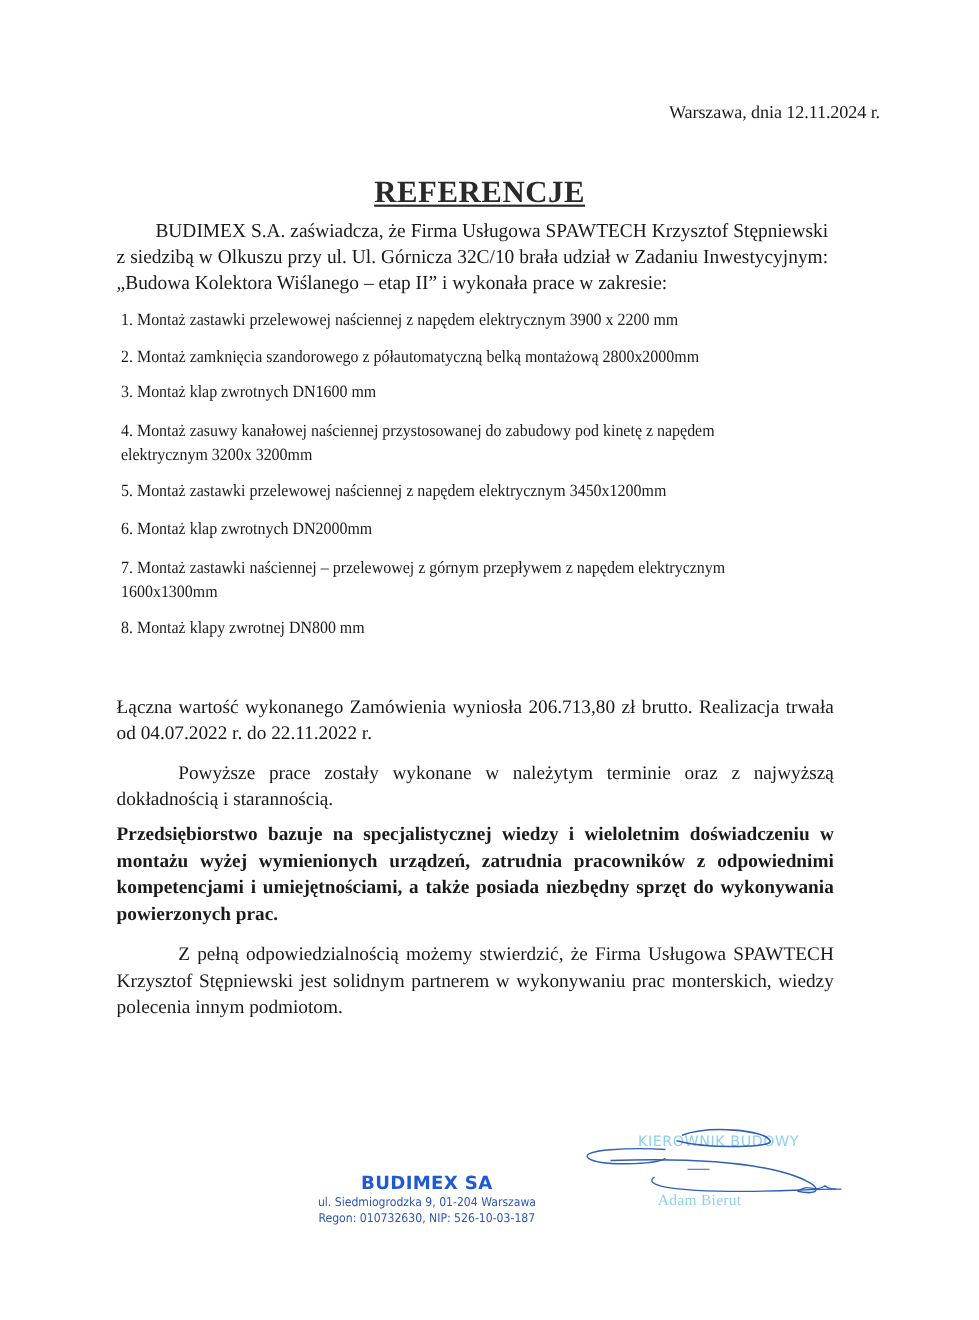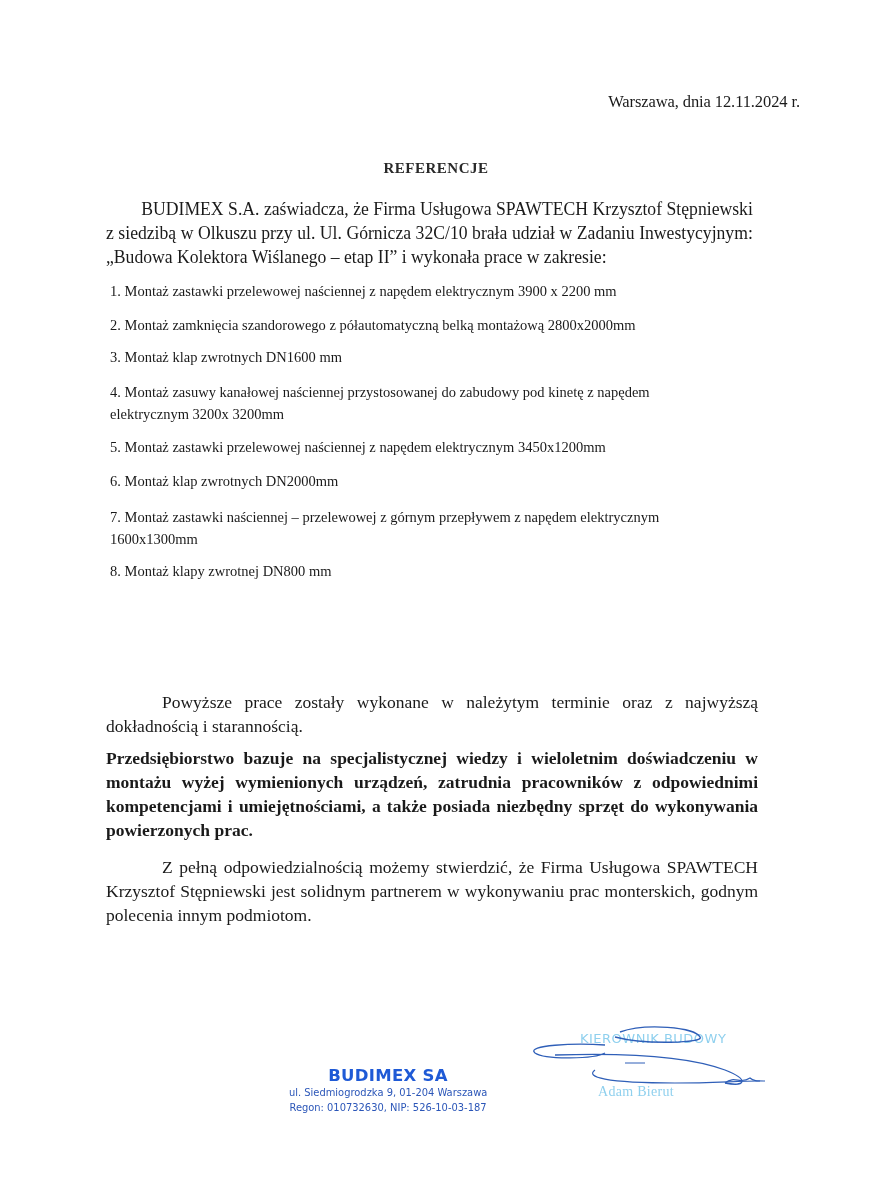--- a/index.html
+++ b/index.html
@@ -1,21 +1,21 @@
 <!DOCTYPE html>
 <html><head>
   <meta charset="utf-8">
   <style>
     html, body { margin: 0; padding: 0; background: #ffffff; }
     body { width: 890px; height: 1200px; position: relative; overflow: hidden; }
     .page { position: absolute; left: 0; top: 0; width: 890px; height: 1200px; background: #ffffff;
       font-family: "Liberation Serif", "DejaVu Serif", serif; color: #1a1a1a; }
     .date { position: absolute; top: 92px; right: 90px; font-size: 16.5px; letter-spacing: -0.1px; }
     .title { position: absolute; top: 160px; left: 0; width: 872px; text-align: center;
-      font-weight: bold; font-size: 15px; letter-spacing: 0.5px; color: #2a2a2a; }
+      font-weight: bold; font-size: 28px; letter-spacing: 0.5px; color: #2a2a2a; text-decoration: underline; }
     .intro { position: absolute; top: 197px; left: 106px; width: 660px; font-size: 18px;
       line-height: 24px; text-align: justify; text-indent: 36px; transform: scaleX(0.98); transform-origin: left top; }
     .list { position: absolute; top: 280px; left: 110px; width: 650px; margin: 0; padding: 0; list-style: none;
       font-size: 15.6px; }
     .list li { position: absolute; left: 0; width: 650px; line-height: 22px; transform: scaleX(0.93); transform-origin: left top; }
     .para { position: absolute; left: 106px; width: 652px; font-size: 17.5px; line-height: 24px; text-align: justify; }
     .p1 { top: 630px; }
     .p2 { top: 690px; text-indent: 56px; }
     .p3 { top: 746px; font-weight: bold; }
     .p4 { top: 855px; text-indent: 56px; }
@@ -42,23 +42,24 @@
     <li style="top:0px">1. Montaż zastawki przelewowej naściennej z napędem elektrycznym 3900 x 2200 mm</li>
     <li style="top:34px">2. Montaż zamknięcia szandorowego z półautomatyczną belką montażową 2800x2000mm</li>
     <li style="top:66px">3.  Montaż klap zwrotnych DN1600 mm</li>
     <li style="top:101px">4. Montaż zasuwy kanałowej naściennej przystosowanej do zabudowy pod kinetę z napędem elektrycznym 3200x 3200mm</li>
     <li style="top:156px">5. Montaż zastawki przelewowej naściennej z napędem elektrycznym 3450x1200mm</li>
     <li style="top:190px">6. Montaż klap zwrotnych DN2000mm</li>
     <li style="top:226px">7. Montaż zastawki naściennej – przelewowej z górnym przepływem z napędem elektrycznym 1600x1300mm</li>
     <li style="top:280px">8. Montaż klapy zwrotnej DN800 mm</li>
   </ul>
 
+  <div class="para p1">Łączna wartość wykonanego Zamówienia wyniosła 206.713,80 zł brutto. Realizacja trwała od 04.07.2022 r. do 22.11.2022 r.</div>
   <div class="para p2">Powyższe prace zostały wykonane w należytym terminie oraz z najwyższą dokładnością i starannością.</div>
   <div class="para p3">Przedsiębiorstwo bazuje na specjalistycznej wiedzy i wieloletnim doświadczeniu w montażu wyżej wymienionych urządzeń, zatrudnia pracowników z odpowiednimi kompetencjami i umiejętnościami, a także posiada niezbędny sprzęt do wykonywania powierzonych prac.</div>
-  <div class="para p4">Z pełną odpowiedzialnością możemy stwierdzić, że Firma Usługowa SPAWTECH Krzysztof Stępniewski jest solidnym partnerem w wykonywaniu prac monterskich, godnym polecenia innym podmiotom.</div>
+  <div class="para p4">Z pełną odpowiedzialnością możemy stwierdzić, że Firma Usługowa SPAWTECH Krzysztof Stępniewski jest solidnym partnerem w wykonywaniu prac monterskich, wiedzy polecenia innym podmiotom.</div>
 
   <div class="stamp">
     <div class="name">BUDIMEX SA</div>
     <div class="line">ul. Siedmiogrodzka 9, 01-204 Warszawa</div>
     <div class="line">Regon: 010732630, NIP: 526-10-03-187</div>
   </div>
 
   <div class="sig">
     <div class="sig-role">KIEROWNIK BUDOWY</div>
     <div class="sig-name">Adam Bierut</div>

